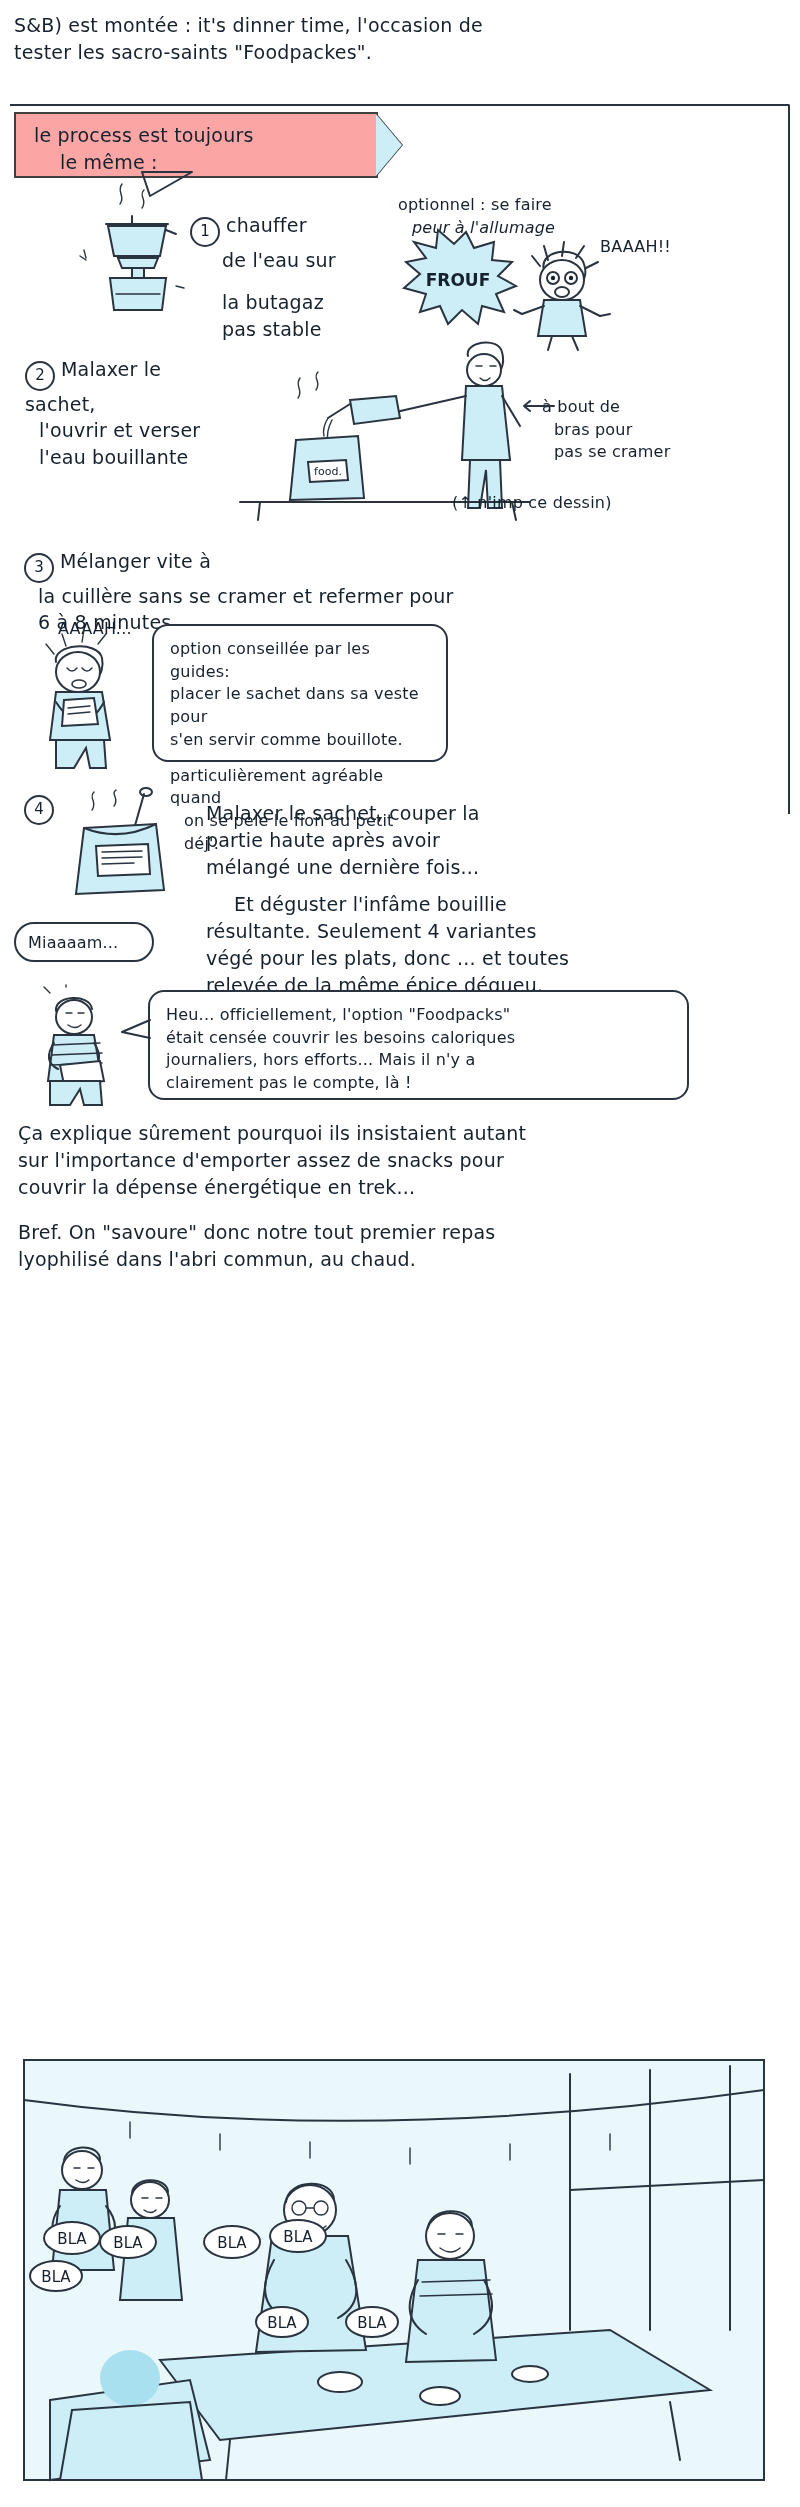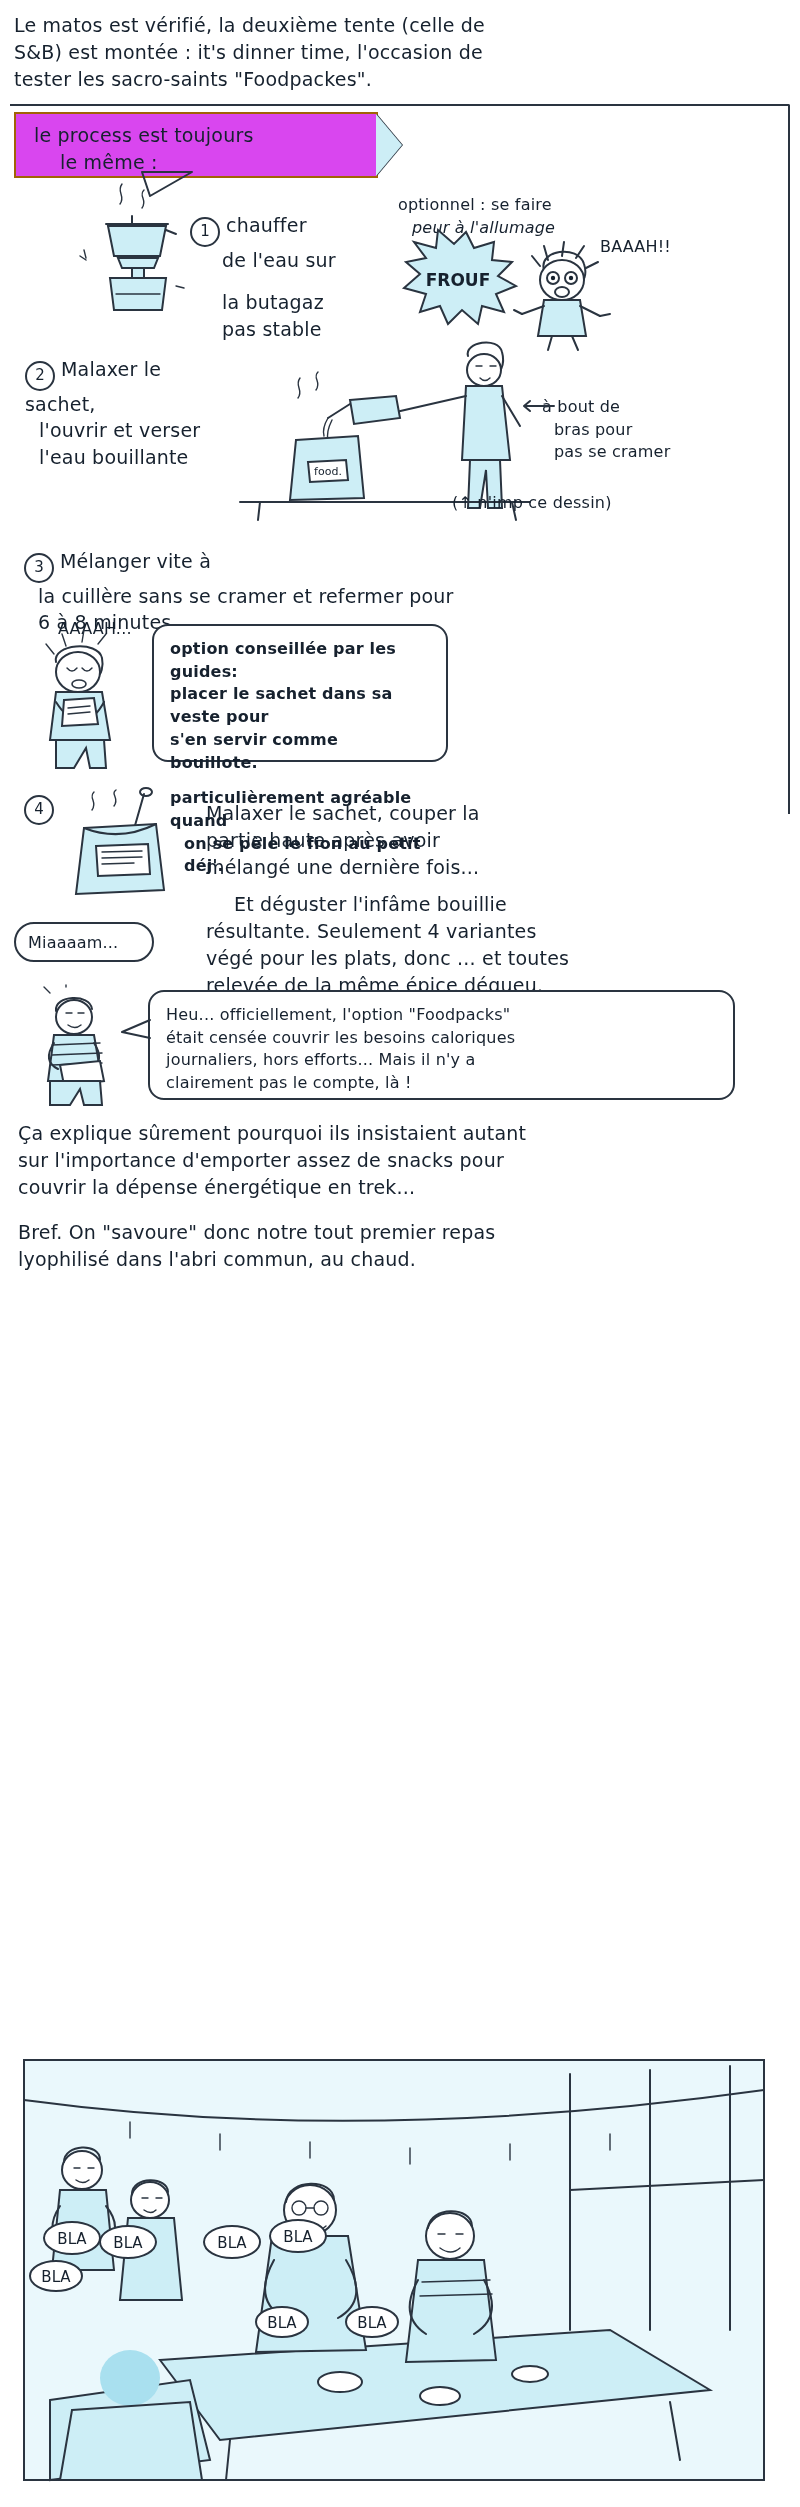--- a/index.html
+++ b/index.html
@@ -10,21 +10,21 @@
   .hand{font-family:"DejaVu Sans",sans-serif;font-size:19px;line-height:1.42;color:#16212e;letter-spacing:.2px;}
   .hand.sm{font-size:16px;}
 
   
   .outer-frame{position:absolute;left:10px;top:104px;width:780px;height:710px;border-right:2px solid #2a3440;border-top:2px solid #2a3440;box-sizing:border-box;border-top-right-radius:2px;}
 
   
   .tb{position:absolute;}
 
   
-  .ribbon{position:absolute;left:14px;top:112px;width:360px;height:62px;background:#d946ef;border:2px solid #a16207;}
+  .ribbon{position:absolute;left:14px;top:112px;width:360px;height:62px;background:#fca5a5;border:2px solid #404040;}
   .ribbon:after{content:"";position:absolute;right:-26px;top:0;width:0;height:0;border-top:31px solid transparent;border-bottom:31px solid transparent;border-left:26px solid #cdeef6;filter:drop-shadow(1px 0 0 #2a3440);}
   .ribbon .txt{position:absolute;left:18px;top:8px;width:330px;}
 
   
   .callout{position:absolute;border:2px solid #2a3440;border-radius:16px;background:#ffffff;padding:12px 16px;box-sizing:border-box;}
   .callout.small{border-radius:22px;}
 
   .numcircle{display:inline-flex;align-items:center;justify-content:center;width:26px;height:26px;border:2px solid #2a3440;border-radius:50%;font-size:15px;line-height:1;vertical-align:-4px;margin-right:6px;}
 
   svg{display:block;overflow:visible;}
@@ -37,21 +37,20 @@
   .burst{position:absolute;}
 
   .panel-bottom{position:absolute;left:10px;top:2030px;width:780px;height:470px;}
 </style>
 </head>
 <body>
 
 <div class="page">
 
   <div class="tb hand" style="left:14px;top:12px;width:760px;">
-    <div>Le matos est vérifié, la deuxième tente (celle de</div>
     <div>S&amp;B) est montée : it's dinner time, l'occasion de</div>
     <div>tester les sacro-saints "Foodpackes".</div>
   </div>
 
   <div class="outer-frame"></div>
 
   <div class="ribbon">
     <div class="txt hand">
       <div>le process est toujours</div>
       <div style="padding-left:26px;">le même :</div>
@@ -186,21 +185,21 @@
     <path class="fillaq" d="M36,64 L82,64 L90,112 L30,112 Z"></path>
 
     <path class="s" d="M36,74 q14,22 26,16 M84,74 q-12,22 -24,16"></path>
 
     <path class="fillw" d="M44,72 L74,70 L78,96 L42,98 Z"></path>
     <path class="s1" d="M48,80 L70,78 M48,86 L70,84"></path>
 
     <path class="fillaq" d="M36,112 L84,112 L86,140 L70,140 L66,120 L54,140 L36,140 Z"></path>
   </svg>
 
-  <div class="callout hand sm" style="left:152px;top:624px;width:296px;height:138px;font-weight:bold;">
+  <div class="callout hand sm" style="left:152px;top:624px;width:296px;height:138px;">
     <div>option conseillée par les guides:</div>
     <div>placer le sachet dans sa veste pour</div>
     <div>s'en servir comme bouillote.</div>
     <div style="margin-top:13px;">particulièrement agréable quand</div>
     <div style="padding-left:14px;">on se pèle le fion au petit déj'.</div>
   </div>
 
   <div class="tb hand" style="left:24px;top:790px;">
     <span class="numcircle">4</span>
   </div>
@@ -238,21 +237,21 @@
     <ellipse class="fillw" cx="52" cy="32" rx="18" ry="17"></ellipse>
     <path class="s1" d="M44,28 l6,0 M56,28 l6,0"></path>
     <path class="s1" d="M46,40 q7,5 13,0"></path>
     <path class="fillaq" d="M32,50 L72,50 L80,96 L26,96 Z"></path>
     <path class="s1" d="M30,60 L78,58 M30,70 L80,68 M30,80 L80,78"></path>
     <path class="s" d="M32,58 q-12,18 4,26 M72,58 q12,18 -4,26"></path>
     <path class="fillw" d="M38,80 L78,76 L82,96 L42,100 Z"></path>
     <path class="fillaq" d="M28,96 L78,96 L80,120 L62,120 L58,104 L48,120 L28,120 Z"></path>
   </svg>
 
-  <div class="callout hand sm" style="left:148px;top:990px;width:587px;height:110px;">
+  <div class="callout hand sm" style="left:148px;top:990px;width:541px;height:110px;">
     <div>Heu... officiellement, l'option "Foodpacks"</div>
     <div>était censée couvrir les besoins caloriques</div>
     <div>journaliers, hors efforts... Mais il n'y a</div>
     <div>clairement pas le compte, là !</div>
   </div>
   <svg style="position:absolute;left:120px;top:1016px;width:34px;height:30px;">
     <path class="s" d="M30,4 L2,16 L30,22" fill="#fff"></path>
   </svg>
 
   <div class="tb hand" style="left:18px;top:1120px;width:740px;">

